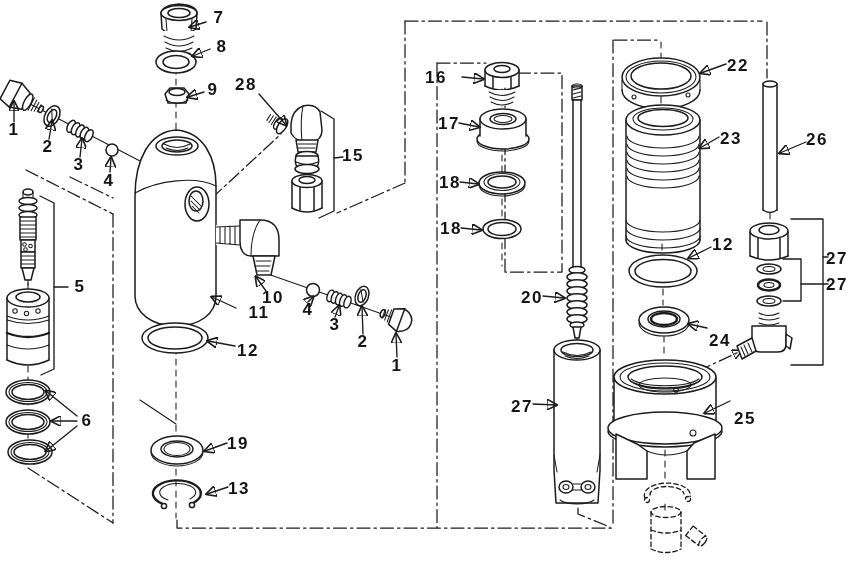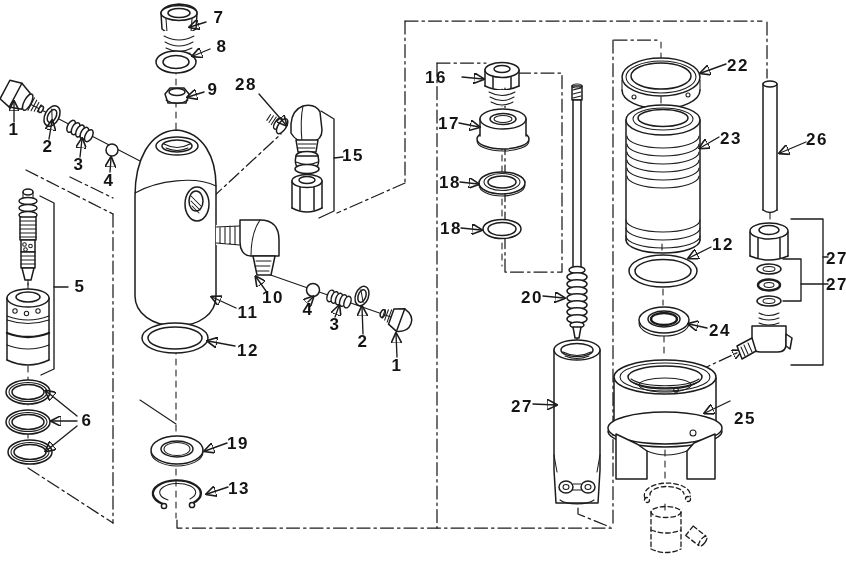--- a/index.html
+++ b/index.html
@@ -452,21 +452,21 @@
 <div class="callout" style="left:14px;top:130px">1</div>
 <div class="callout" style="left:48px;top:147px">2</div>
 <div class="callout" style="left:79px;top:165px">3</div>
 <div class="callout" style="left:109px;top:181px">4</div>
 <div class="callout" style="left:219px;top:18px">7</div>
 <div class="callout" style="left:222px;top:47px">8</div>
 <div class="callout" style="left:213px;top:90px">9</div>
 <div class="callout" style="left:246px;top:85px">28</div>
 <div class="callout" style="left:353px;top:156px">15</div>
 <div class="callout" style="left:80px;top:287px">5</div>
-<div class="callout" style="left:248px;top:313px">11</div>
+<div class="callout" style="left:259px;top:313px">11</div>
 <div class="callout" style="left:273px;top:298px">10</div>
 <div class="callout" style="left:248px;top:351px">12</div>
 <div class="callout" style="left:308px;top:310px">4</div>
 <div class="callout" style="left:335px;top:325px">3</div>
 <div class="callout" style="left:363px;top:342px">2</div>
 <div class="callout" style="left:397px;top:366px">1</div>
 <div class="callout" style="left:87px;top:421px">6</div>
 <div class="callout" style="left:238px;top:444px">19</div>
 <div class="callout" style="left:239px;top:489px">13</div>
 <div class="callout" style="left:436px;top:78px">16</div>
@@ -474,16 +474,16 @@
 <div class="callout" style="left:450px;top:183px">18</div>
 <div class="callout" style="left:451px;top:229px">18</div>
 <div class="callout" style="left:532px;top:298px">20</div>
 <div class="callout" style="left:522px;top:407px">27</div>
 <div class="callout" style="left:738px;top:66px">22</div>
 <div class="callout" style="left:731px;top:139px">23</div>
 <div class="callout" style="left:817px;top:140px">26</div>
 <div class="callout" style="left:723px;top:245px">12</div>
 <div class="callout" style="left:837px;top:259px">27</div>
 <div class="callout" style="left:837px;top:285px">27</div>
-<div class="callout" style="left:720px;top:331px">24</div>
+<div class="callout" style="left:720px;top:341px">24</div>
 <div class="callout" style="left:745px;top:419px">25</div>
 
 </div>
 
 </body></html>

